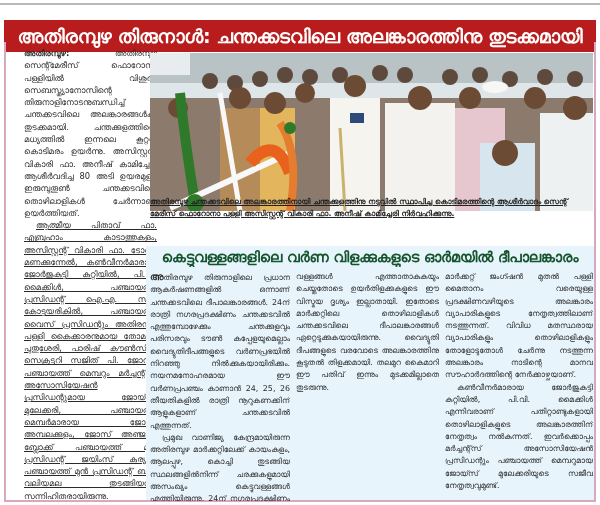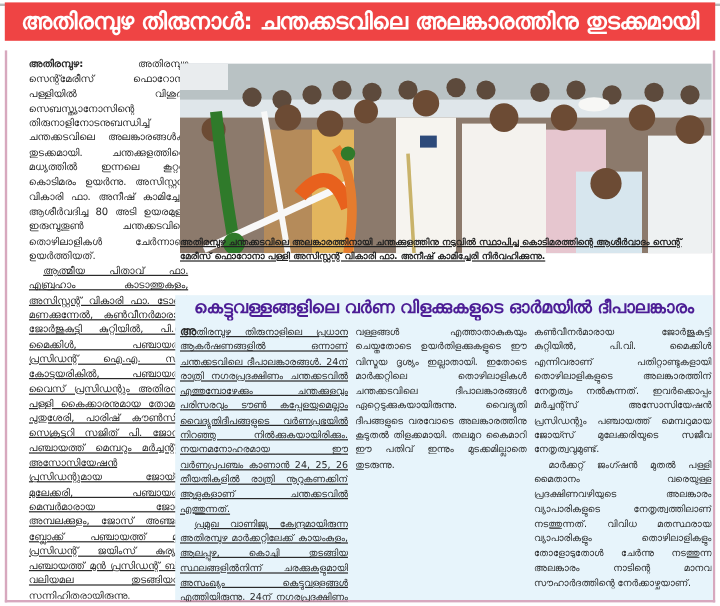--- a/index.html
+++ b/index.html
@@ -2,22 +2,22 @@
 <html><head>
   <meta charset="utf-8">
   <style>
     * { box-sizing: border-box; margin: 0; padding: 0; }
     html, body { width: 600px; height: 505px; overflow: hidden; background: #ffffff; }
     body { font-family: "DejaVu Sans", sans-serif; color: #1d1d1d; position: relative; }
 
     .top-rule { position: absolute; left: 0; top: 3px; width: 600px; height: 2px; background: #b8b8b8; }
 
     .headline {
-      position: absolute; left: 4px; top: 2px; width: 592px; height: 32px;
-      background: #ef4444; color: #ffffff;
+      position: absolute; left: 4px; top: 20px; width: 592px; height: 32px;
+      background: #b91c1c; color: #ffffff;
       font-size: 19px; font-weight: bold; line-height: 32px; text-align: center;
       letter-spacing: -0.3px; white-space: nowrap; overflow: hidden;
     }
 
     .outer-frame {
       position: absolute; left: 4px; top: 42px; width: 592px; height: 460px;
       border-left: 2px solid #d7a8be; border-right: 2px solid #d7a8be; border-bottom: 2px solid #d7a8be;
     }
 
     .left-col {
@@ -41,28 +41,28 @@
       overflow: hidden;
       text-decoration: underline;
     }
 
     .sidebar-box {
       position: absolute; left: 146px; top: 246px; width: 448px; height: 254px;
       background: #e7f4fb;
     }
     .sub-headline {
       position: absolute; left: 146px; top: 247px; width: 448px; height: 20px;
-      color: #4c1d95; font-size: 14.5px; font-weight: bold; text-align: center; line-height: 20px;
+      color: #14532d; font-size: 14.5px; font-weight: bold; text-align: center; line-height: 20px;
       white-space: nowrap; overflow: hidden; letter-spacing: -0.2px;
     }
     .col {
       position: absolute; top: 271px; height: 230px;
       font-size: 7.9px; line-height: 12.3px; text-align: justify; color: #2a2a2a; overflow: hidden;
     }
-    .col-a { left: 150px; width: 140px; text-decoration: underline; }
+    .col-a { left: 150px; width: 140px; }
     .col-b { left: 296px; width: 143px; }
     .col-c { left: 445px; width: 148px; }
     .col p + p { text-indent: 12px; }
     .dropcap { font-weight: bold; font-size: 10px; }
   </style>
 </head>
 <body>
 
 <div class="top-rule"></div>
 
@@ -141,15 +141,15 @@
   <p><span class="dropcap">അ</span><span>തിരമ്പുഴ തിരുനാളിലെ പ്രധാന ആകർഷണങ്ങളിൽ ഒന്നാണ് ചന്തക്കടവിലെ ദീപാലങ്കാരങ്ങൾ. 24ന് രാത്രി നഗരപ്രദക്ഷിണം ചന്തക്കടവിൽ എത്തുമ്പോഴേക്കും ചന്തക്കുളവും പരിസരവും ടൗൺ കപ്പേളയുമെല്ലാം വൈദ്യുതിദീപങ്ങളുടെ വർണപ്രഭയിൽ നിറഞ്ഞു നിൽക്കുകയായിരിക്കും. നയനമനോഹരമായ ഈ വർണപ്രപഞ്ചം കാണാൻ 24, 25, 26 തീയതികളിൽ രാത്രി നൂറുകണക്കിന് ആളുകളാണ് ചന്തക്കടവിൽ എത്തുന്നത്.</span></p>
   <p>പ്രമുഖ വാണിജ്യ കേന്ദ്രമായിരുന്ന അതിരമ്പുഴ മാർക്കറ്റിലേക്ക് കായംകുളം, ആലപ്പുഴ, കൊച്ചി തുടങ്ങിയ സ്ഥലങ്ങളിൽനിന്ന് ചരക്കുകളുമായി അസംഖ്യം കെട്ടുവള്ളങ്ങൾ എത്തിയിരുന്നു. 24ന് നഗരപ്രദക്ഷിണം ചന്തക്കടവിൽ എത്തുമ്പോഴേക്കും ചന്തക്കടവിലും പെണ്ണാർ തോട്ടിലും കാട്ടുതോട്ടിലും മാത്തതോട്ടിലുമായി നിരന്നുകിടക്കുന്ന കെട്ടുവള്ളങ്ങളിൽ സ്ഥാപിക്കുന്ന വർണ വിളക്കുകൾ തെളിഞ്ഞു നിൽക്കുന്നത് മനോഹര ദൃശ്യമായിരുന്നു.</p>
 
 </div>
 
 <div class="col col-b">
   <p>വള്ളങ്ങൾ എത്താതാകുകയും ചെയ്തതോടെ ഉയർതിളക്കുകളുടെ ഈ വിസ്മയ ദൃശ്യം ഇല്ലാതായി. ഇതോടെ മാർക്കറ്റിലെ തൊഴിലാളികൾ ചന്തക്കടവിലെ ദീപാലങ്കാരങ്ങൾ ഏറ്റെടുക്കുകയായിരുന്നു. വൈദ്യുതി ദീപങ്ങളുടെ വരവോടെ അലങ്കാരത്തിനു കൂടുതൽ തിളക്കമായി. തലമുറ കൈമാറി ഈ പതിവ് ഇന്നും മുടക്കമില്ലാതെ തുടരുന്നു.</p>
 </div>
 
 <div class="col col-c">
+  <p>മാർക്കറ്റ് ജംഗ്ഷൻ മുതൽ പള്ളി മൈതാനം വരെയുള്ള പ്രദക്ഷിണവഴിയുടെ അലങ്കാരം വ്യാപാരികളുടെ നേതൃത്വത്തിലാണ് നടത്തുന്നത്. വിവിധ മതസ്ഥരായ വ്യാപാരികളും തൊഴിലാളികളും തോളോടുതോൾ ചേർന്നു നടത്തുന്ന അലങ്കാരം നാടിന്റെ മാനവ സൗഹാർദത്തിന്റെ നേർക്കാഴ്ചയാണ്.</p>
   <p>കൺവീനർമാരായ ജോർജുകുട്ടി കുറ്റിയിൽ, പി.വി. മൈക്കിൾ എന്നിവരാണ് പതിറ്റാണ്ടുകളായി തൊഴിലാളികളുടെ അലങ്കാരത്തിന് നേതൃത്വം നൽകുന്നത്. ഇവർക്കൊപ്പം മർച്ചന്റ്സ് അസോസിയേഷൻ പ്രസിഡന്റും പഞ്ചായത്ത് മെമ്പറുമായ ജോയ്സ് മുലേക്കരിയുടെ സജീവ നേതൃത്വവുമുണ്ട്.</p>
-  <p>മാർക്കറ്റ് ജംഗ്ഷൻ മുതൽ പള്ളി മൈതാനം വരെയുള്ള പ്രദക്ഷിണവഴിയുടെ അലങ്കാരം വ്യാപാരികളുടെ നേതൃത്വത്തിലാണ് നടത്തുന്നത്. വിവിധ മതസ്ഥരായ വ്യാപാരികളും തൊഴിലാളികളും തോളോടുതോൾ ചേർന്നു നടത്തുന്ന അലങ്കാരം നാടിന്റെ മാനവ സൗഹാർദത്തിന്റെ നേർക്കാഴ്ചയാണ്.</p>
 </div>
 
 </body></html>

